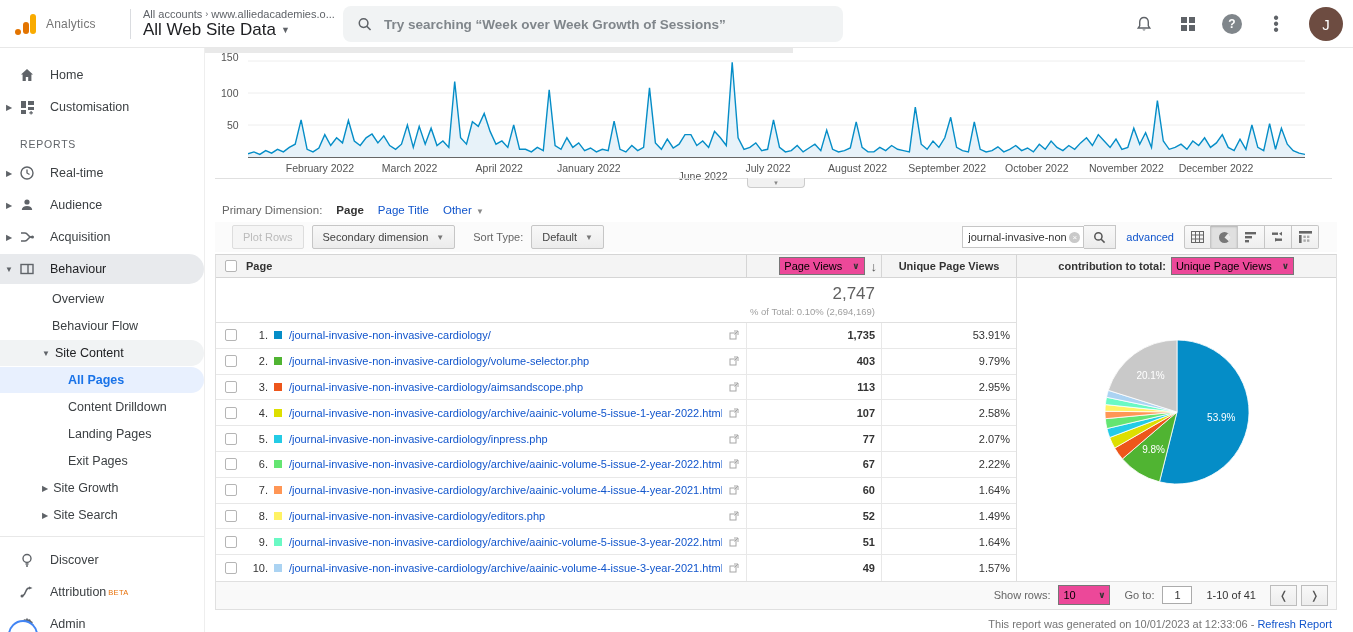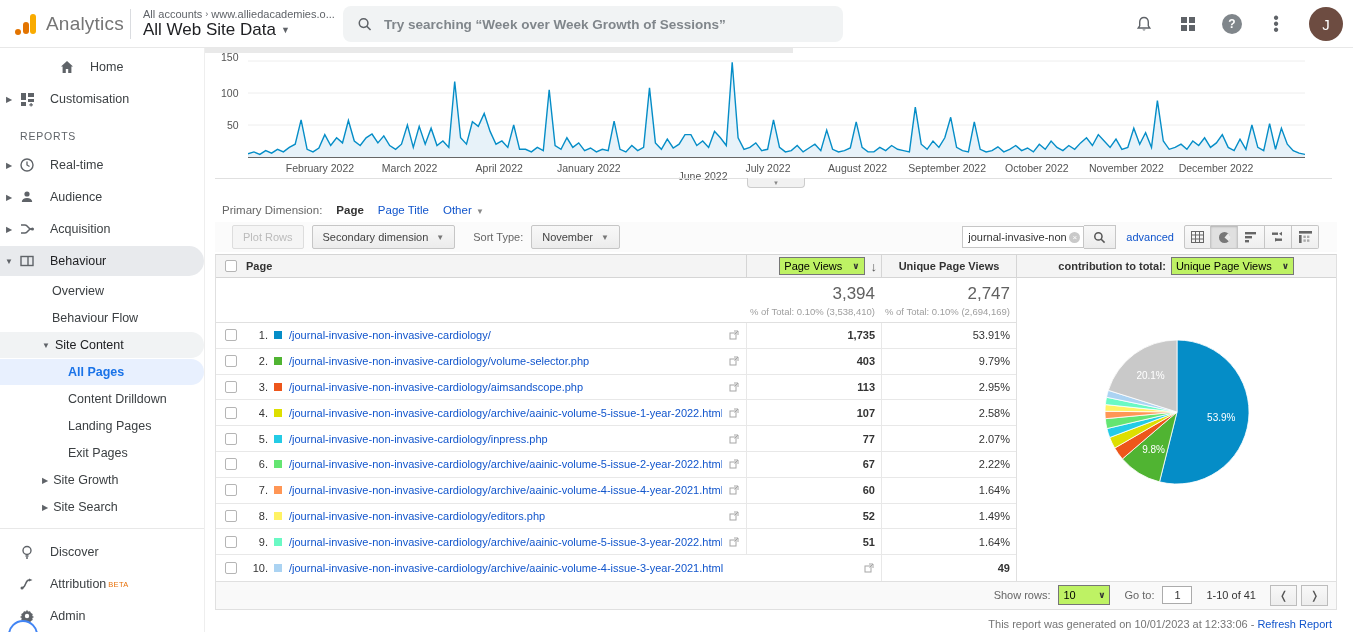--- a/index.html
+++ b/index.html
@@ -7,21 +7,21 @@
     font-family:"Liberation Sans","DejaVu Sans",sans-serif; }
 
   
   .hdr { position:absolute; left:0; top:0; width:1353px; height:48px; background:#fff;
     border-bottom:1px solid #e8e8e8; display:flex; align-items:center; z-index:30; }
   .logo-wrap { display:flex; align-items:center; padding-left:14px; width:128px; }
   .ga-logo { position:relative; width:24px; height:22px; }
   .ga-logo .b1 { position:absolute; right:2px; top:1px; width:6px; height:20px; background:#f9ab00; border-radius:3px; }
   .ga-logo .b2 { position:absolute; left:9px; top:9px; width:6px; height:12px; background:#e37400; border-radius:3px; }
   .ga-logo .b3 { position:absolute; left:1px; bottom:0; width:6px; height:6px; background:#e37400; border-radius:50%; }
-  .logo-txt { font-size:19px; color:#757575; margin-left:8px; letter-spacing:.2px; }
+  .logo-txt { font-size:12px; color:#757575; margin-left:8px; letter-spacing:.2px; }
   .hdr-div { width:1px; height:30px; background:#dadce0; margin:0 12px 0 2px; }
   .acct { display:flex; flex-direction:column; justify-content:center; }
   .acct-bc { font-size:11px; color:#5f6368; display:flex; align-items:center; gap:3px; }
   .acct-bc .gt { font-size:9px; color:#5f6368; }
   .acct-name { font-size:17px; color:#202124; display:flex; align-items:center; gap:5px; cursor:pointer; }
   .acct-name .car { font-size:9px; color:#5f6368; }
   .hdr-search { position:absolute; left:343px; top:6px; width:500px; height:36px; background:#f1f3f4;
     border-radius:8px; display:flex; align-items:center; padding:0 14px; gap:12px; }
   .hdr-search input { border:none; background:transparent; outline:none; font-size:13.5px; color:#3c4043;
     width:100%; font-family:inherit;font-weight:bold; }
@@ -101,21 +101,21 @@
 
   
   .tbl { position:absolute; left:10px; top:206px; width:1122px; border:1px solid #e0e0e0; border-top:1px solid #d5d5d5; }
   .thead { height:23px; background:#f4f4f4; border-bottom:1px solid #d5d5d5; display:flex; align-items:center; font-size:11px; }
   .cb { width:12px; height:12px; border:1px solid #b5b5b5; border-radius:2px; background:#fff; display:inline-block; cursor:pointer; flex:0 0 12px; }
   .thead .c-cb { width:30px; display:flex; justify-content:center; }
   .thead .c-page { width:500px; font-weight:bold; color:#333; }
   .thead .c-views { width:135px; border-left:1px solid #d5d5d5; height:100%; display:flex; align-items:center; justify-content:flex-end; gap:4px; padding-right:4px; }
   .thead .c-uniq { width:135px; border-left:1px solid #d5d5d5; height:100%; display:flex; align-items:center; justify-content:center; font-weight:bold; color:#333; }
   .thead .c-contrib { flex:1; border-left:1px solid #d5d5d5; height:100%; display:flex; align-items:center; justify-content:flex-end; gap:5px; color:#333; font-weight:bold; padding-right:42px; }
-  .nsel { border:1px solid #767676; background:#bef264; height:18px; display:inline-flex; align-items:center;
+  .nsel { border:1px solid #767676; background:#ec4899; height:18px; display:inline-flex; align-items:center;
     font-size:11px; color:#000; padding:0 4px; gap:10px; cursor:pointer; font-weight:normal; }
   .nsel .nv { font-weight:normal; }
   .nsel .ncar { font-size:9px; color:#333; font-weight:bold; }
   .sort-dn { font-size:13px; color:#555; margin-left:2px; }
 
   .tbody-flex { display:flex; }
   .t-left { width:800px; }
   .t-rightcell { flex:1; border-left:1px solid #e0e0e0; position:relative; }
 
   .totals { height:45px; display:flex; border-bottom:1px solid #e0e0e0; }
@@ -202,21 +202,21 @@
     <div class="hicon">
         <div class="dots">•<br>•<br>•</div>
       </div>
     <div class="avatar">
         <span>J</span>
       </div>
   </div>
 </div>
 
 <div class="sbar">
-  <div class="s-item" style="margin-top:4px;padding-left:40px;">
+  <div class="s-item" style="margin-top:12px;">
     <span class="caret"></span>
     <span class="sic">
         <svg width="16" height="16" viewBox="0 0 16 16">
           <path d="M8 2 2 7.5h1.6V14h3.2v-4h2.4v4h3.2V7.5H14z" fill="#5f6368"></path>
         </svg>
       </span>
     <span class="lbl">Home</span>
   </div>
   <div class="s-item">
     <span class="caret">▶</span>
@@ -385,21 +385,21 @@
   <div class="tbar">
     <span style="width:17px;"></span>
     <span class="btn disabled">Plot Rows</span>
     <span style="width:8px;"></span>
     <span class="btn">
       <span>Secondary dimension</span>
         <span class="bcar">▼</span>
     </span>
     <span class="tlab">Sort Type:</span>
     <span class="btn">
-      <span>November</span>
+      <span>Default</span>
         <span class="bcar">▼</span>
     </span>
     <div class="t-right">
       <div class="srch">
         <input class="sin" type="text" value="journal-invasive-non-invasi" style="">
         <span class="clr">×</span>
         <span class="sbtn">
           <svg width="13" height="13" viewBox="0 0 13 13">
               <circle cx="5.4" cy="5.4" r="3.6" fill="none" stroke="#555" stroke-width="1.5"></circle>
               <line x1="8.2" y1="8.2" x2="11.6" y2="11.6" stroke="#555" stroke-width="1.5"></line>
@@ -482,24 +482,20 @@
           <span class="nv">Unique Page Views</span>
           <span class="ncar">∨</span>
         </span>
       </span>
     </div>
     <div class="tbody-flex">
       <div class="t-left">
         <div class="totals">
           <span class="tot-page"></span>
           <span class="tot-cell">
-            <span class="big">3,394</span>
-            <span class="sub">% of Total: 0.10% (3,538,410)</span>
-          </span>
-          <span class="tot-cell">
             <span class="big">2,747</span>
             <span class="sub">% of Total: 0.10% (2,694,169)</span>
           </span>
         </div>
         <div id="rows">
             <div class="trow">
               <span class="c-cb">
                 <span class="cb"></span>
               </span>
               <span class="rank">1.</span>
@@ -649,20 +645,21 @@
               <span class="rank">10.</span>
               <span class="sw" style="background:#ABD3F2"></span>
               <a class="rlink">/journal-invasive-non-invasive-cardiology/archive/aainic-volume-4-issue-3-year-2021.html</a>
               <span class="ext">
                 <svg width="10" height="10" viewBox="0 0 10 10">
                   <rect x="1" y="3" width="6" height="6" fill="none" stroke="#888" stroke-width="1"></rect>
                   <path d="M5 1h4v4M9 1 5.5 4.5" fill="none" stroke="#888" stroke-width="1"></path>
                 </svg>
               </span>
               <span class="views">49</span>
+              <span class="pct">1.57%</span>
             </div>
           </div>
       </div>
       <div class="t-rightcell">
         <div class="pie-wrap">
           <svg id="pie" width="160" height="160">
               <path d="M80,80 L80.00,8.00 A72,72 0 1 1 62.53,149.85 Z" fill="#058DC7" stroke="#fff" stroke-width="0.8"></path>
               <text x="124.3" y="88.5" text-anchor="middle">53.9%</text>
               <path d="M80,80 L62.53,149.85 A72,72 0 0 1 25.40,126.93 Z" fill="#50B432" stroke="#fff" stroke-width="0.8"></path>
               <text x="56.6" y="121.0" text-anchor="middle">9.8%</text>

